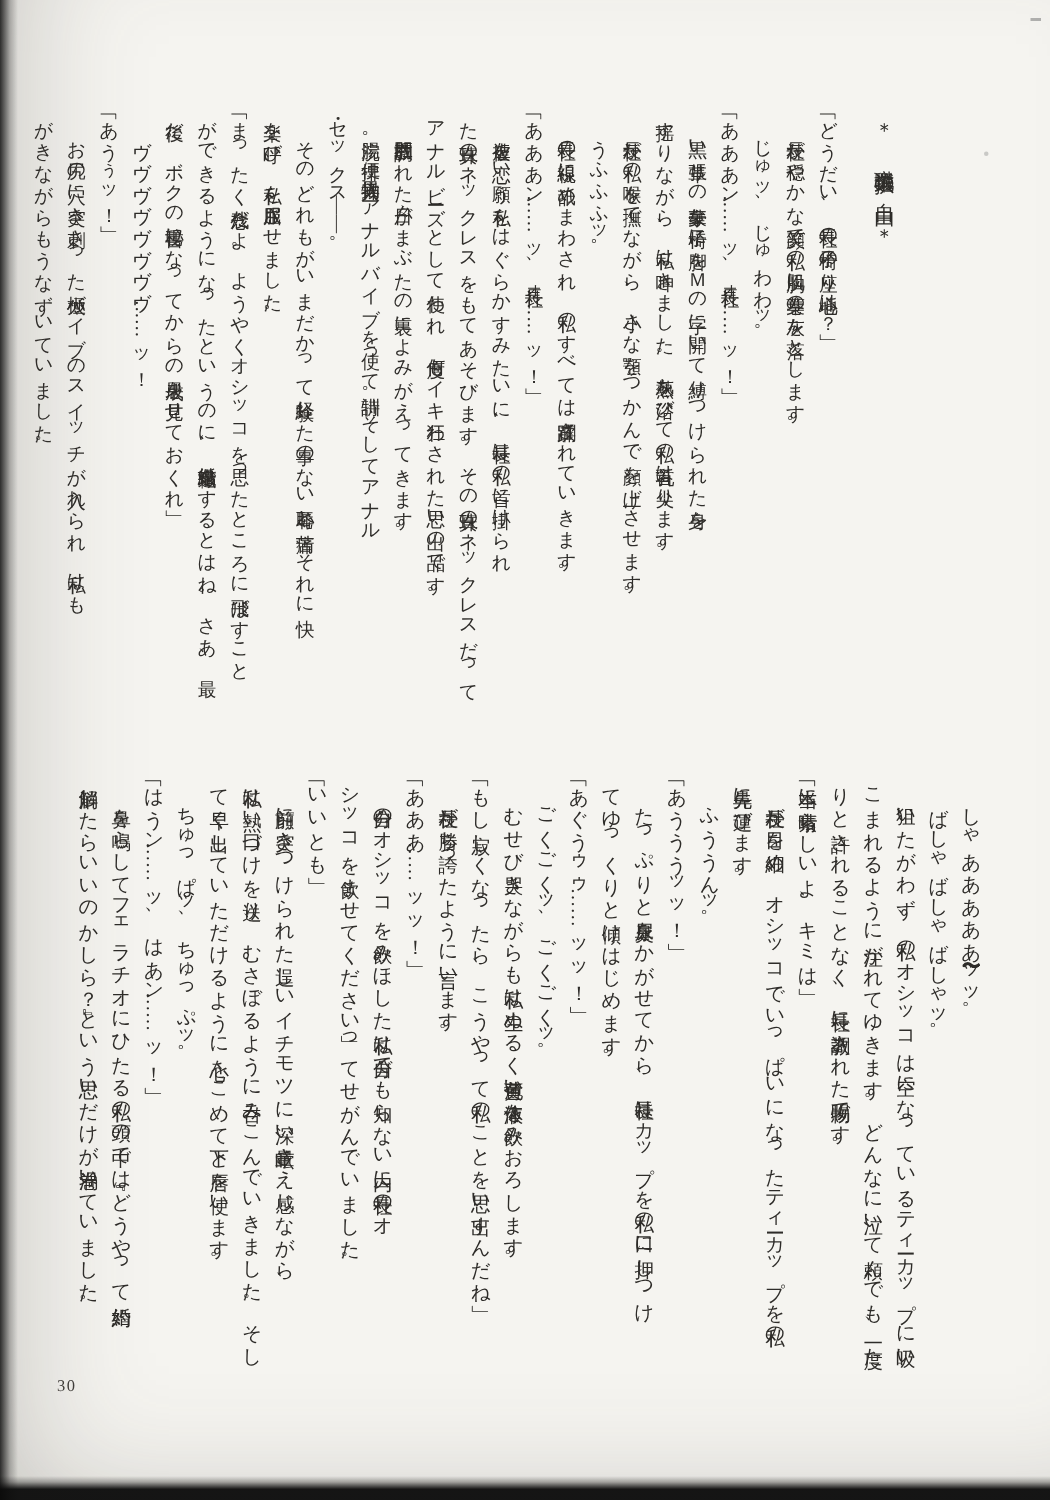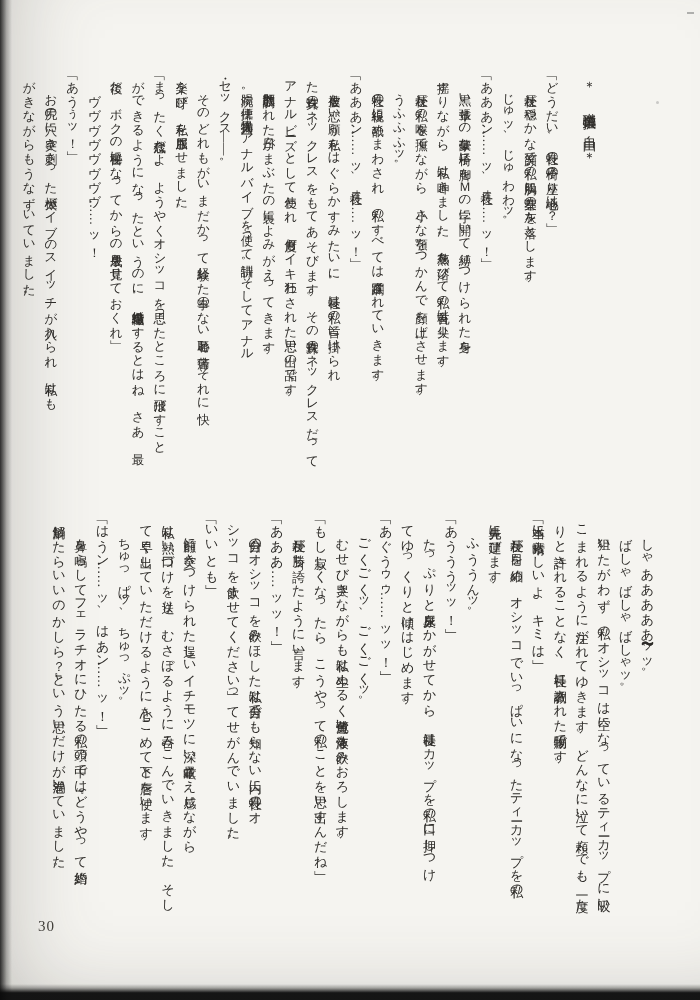--- a/index.html
+++ b/index.html
@@ -37,21 +37,21 @@
   .vblock.bottom .col { font-size: 13px; }
   .col.title {
     font-size: 13.5px;
     letter-spacing: 1.5px;
     padding-block-start: 40px;  
     margin-block-end: 16px;     
   }
   .page-number {
     position: absolute;
     left: 38px; top: 918px;
-    font-size: 15px;
+    font-size: 11px;
     letter-spacing: 1px;
     color: #403e3a;
   }
   .shadow-left {
     position: absolute; left: 0; top: 0;
     width: 12px; height: 100%;
     background: linear-gradient(to right,
       rgba(15,15,15,0.85), rgba(15,15,15,0.25) 55%, rgba(15,15,15,0));
     pointer-events: none;
   }

